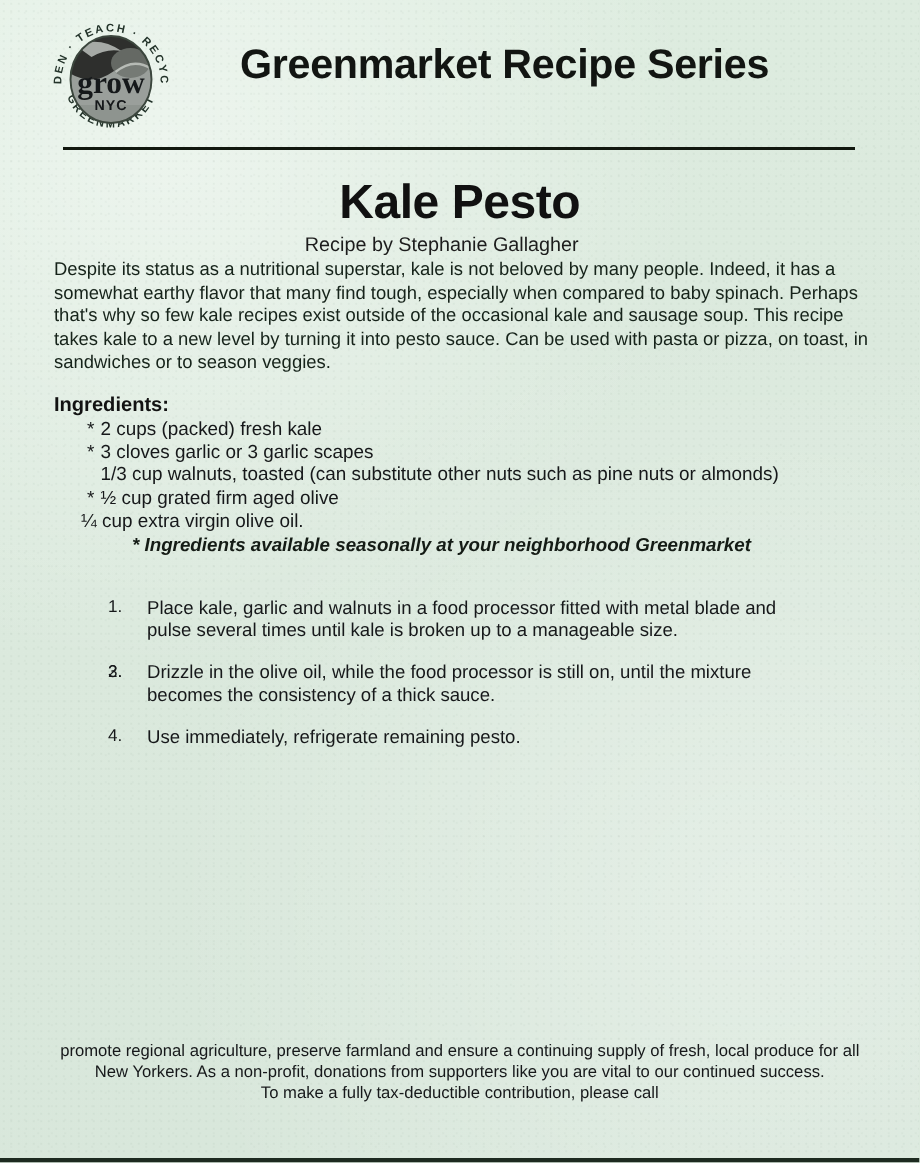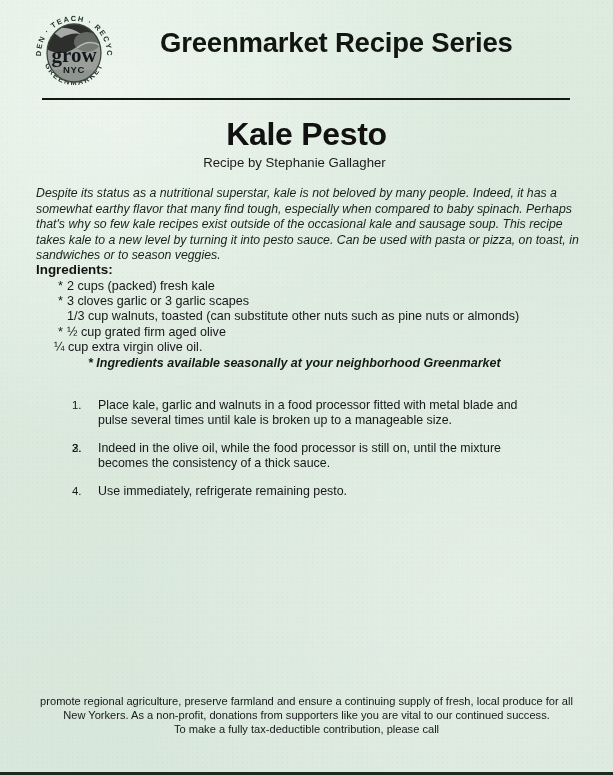--- a/index.html
+++ b/index.html
@@ -91,24 +91,23 @@
     width: 589px;
     text-align: center;
     font-size: 13.2px;
     color: #1c1c1c;
   }
 
   
   .intro {
     position: absolute;
     left: 36px;
-    top: 186px;
+    top: 172px;
     width: 545px;
     font-size: 12.3px;
-    font-style: italic;
     line-height: 15.6px;
     color: #16231a;
   }
 
   
   .sec-ingredients {
     position: absolute;
     left: 36px;
     top: 262px;
     width: 540px;
@@ -257,21 +256,21 @@
         <li class="ing-row ing-flush"><span>¼ cup extra virgin olive oil.</span></li>
       </ul>
   </div>
 
   <div class="note">* Ingredients available seasonally at your neighborhood Greenmarket</div>
 
   <div class="sec-instructions">
     <ol class="steps" id="steps-list">
         <li class="step"><span class="num">1.</span><span>Place kale, garlic and walnuts in a food processor fitted with metal blade and pulse several times until kale is broken up to a manageable size.</span></li>
         <li class="step"><span class="num">2.</span></li>
-        <li class="step"><span class="num">3.</span><span>Indeed in the olive oil, while the food processor is still on, until the mixture becomes the consistency of a thick sauce.</span></li>
+        <li class="step"><span class="num">3.</span><span>Drizzle in the olive oil, while the food processor is still on, until the mixture becomes the consistency of a thick sauce.</span></li>
         <li class="step"><span class="num">4.</span><span>Use immediately, refrigerate remaining pesto.</span></li>
       </ol>
   </div>
 
   <div class="footer" id="footer-block">
       <span class="fline">promote regional agriculture, preserve farmland and ensure a continuing supply of fresh, local produce for all</span>
       <span class="fline">New Yorkers.  As a non-profit, donations from supporters like you are vital to our continued success.</span>
       <span class="fline">To make a fully tax-deductible contribution, please call</span>
       <span class="fline fbold">212.788.7900 or visit www.growNYC.org/Greenmarket</span>
     </div>

